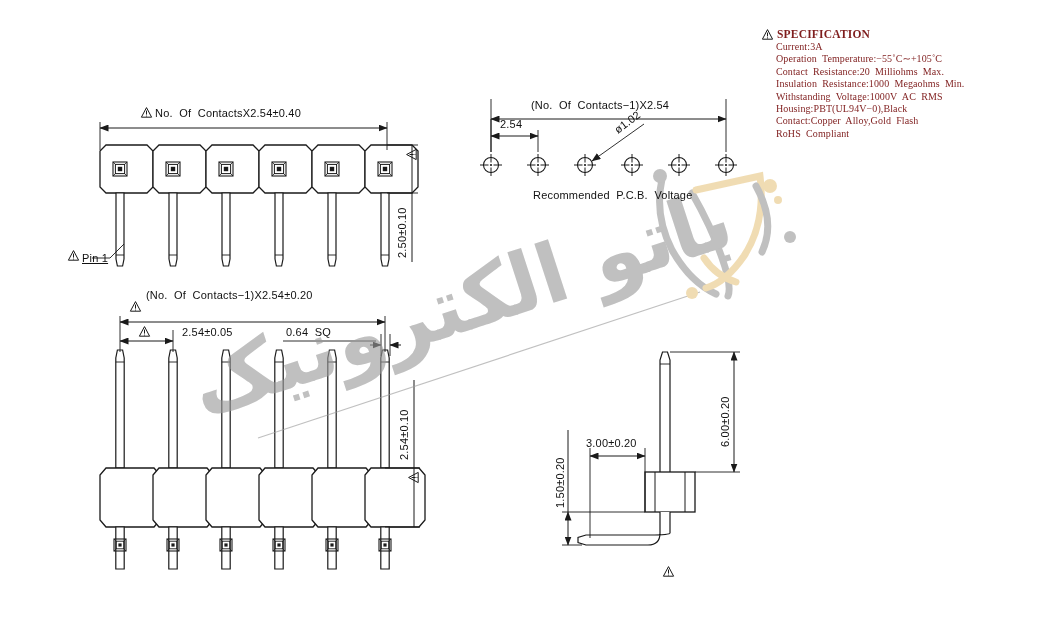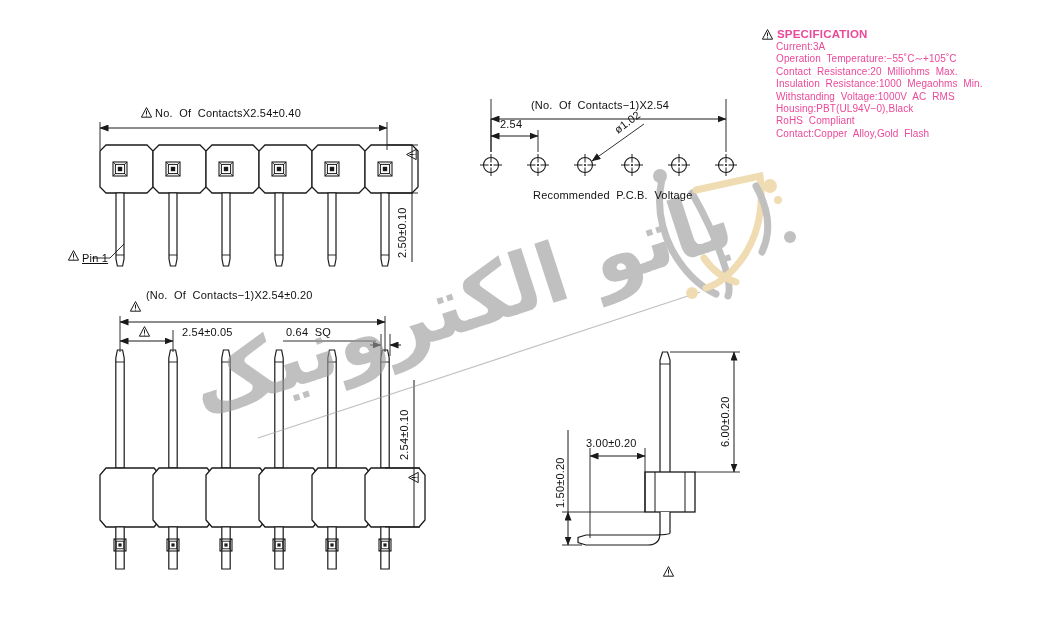--- a/index.html
+++ b/index.html
@@ -22,22 +22,22 @@
     left: 0;
     top: 0;
     width: 1054px;
     height: 631px;
   }
   .spec-block {
     position: absolute;
     left: 762px;
     top: 28px;
     width: 280px;
-    font-family: Liberation Sans, sans-serif;
-    color: #ec4899;
+    font-family: Liberation Serif, serif;
+    color: #7f1d1d;
   }
   .spec-title-row {
     display: flex;
     align-items: flex-start;
     gap: 4px;
   }
   .spec-title {
     font-size: 11.5px;
     font-weight: bold;
     letter-spacing: 0.2px;
@@ -450,22 +450,22 @@
       </svg>
       <div class="spec-title">SPECIFICATION</div>
     </div>
     <div class="spec-lines">
       <div class="spec-line">Current:3A</div>
       <div class="spec-line">Operation  Temperature:−55˚C∼+105˚C</div>
       <div class="spec-line">Contact  Resistance:20  Milliohms  Max.</div>
       <div class="spec-line">Insulation  Resistance:1000  Megaohms  Min.</div>
       <div class="spec-line">Withstanding  Voltage:1000V  AC  RMS</div>
       <div class="spec-line">Housing:PBT(UL94V−0),Black</div>
+      <div class="spec-line">Contact:Copper  Alloy,Gold  Flash</div>
       <div class="spec-line">RoHS  Compliant</div>
-      <div class="spec-line">Contact:Copper  Alloy,Gold  Flash</div>
     </div>
   </div>
 
   <div class="dim-label" style="left:155px; top:107px;">No.  Of  ContactsX2.54±0.40</div>
 
   <div class="dim-label vert" style="left:396px; top:258px;">2.50±0.10</div>
 
   <div class="dim-label" style="left:82px; top:252px;text-decoration:underline;">Pin 1</div>
 
   <div class="dim-label" style="left:531px; top:99px;">(No.  Of  Contacts−1)X2.54</div>

